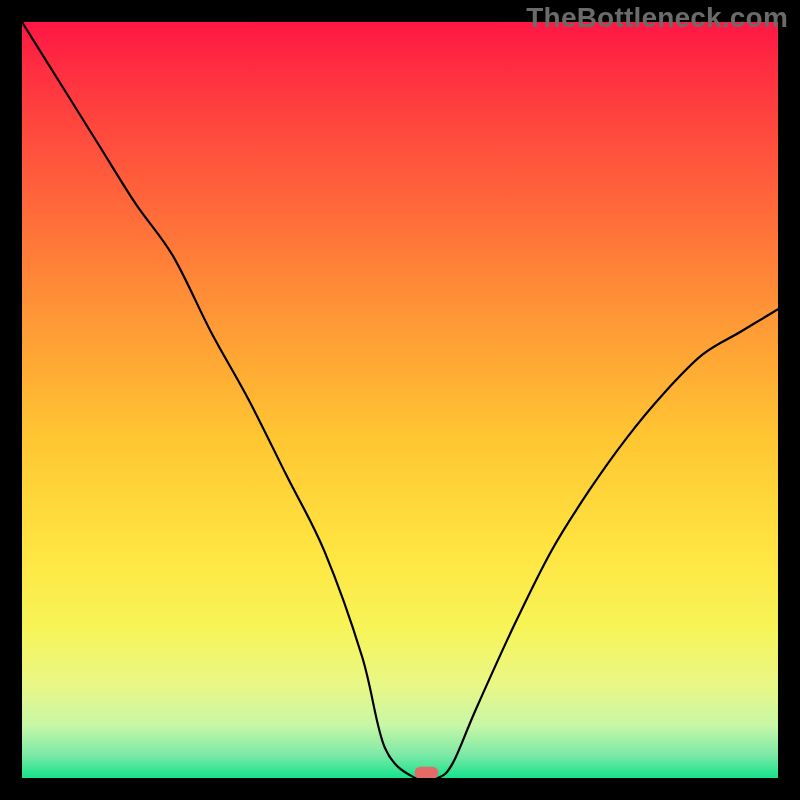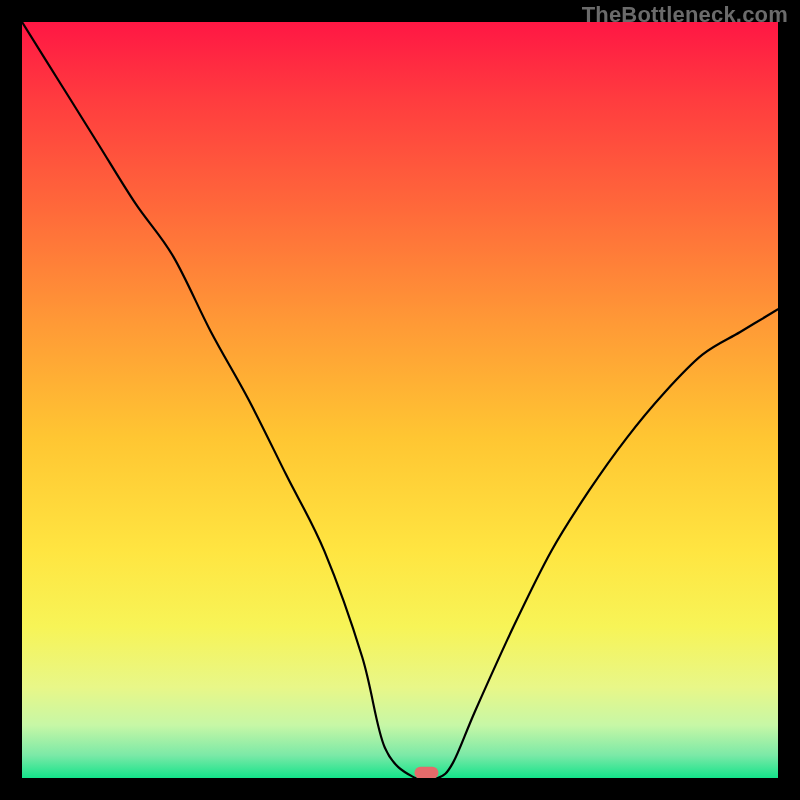--- a/index.html
+++ b/index.html
@@ -15,21 +15,21 @@
     position: relative;
     width: 800px;
     height: 800px;
     background: #000;
   }
   .watermark {
     position: absolute;
     top: 2px;
     right: 12px;
     color: #6b6b6b;
-    font-size: 22px;
+    font-size: 28px;
     font-weight: 600;
     letter-spacing: 0.2px;
     z-index: 5;
   }
   .plot-wrap {
     position: absolute;
     left: 22px;
     top: 22px;
     width: 756px;
     height: 756px;

